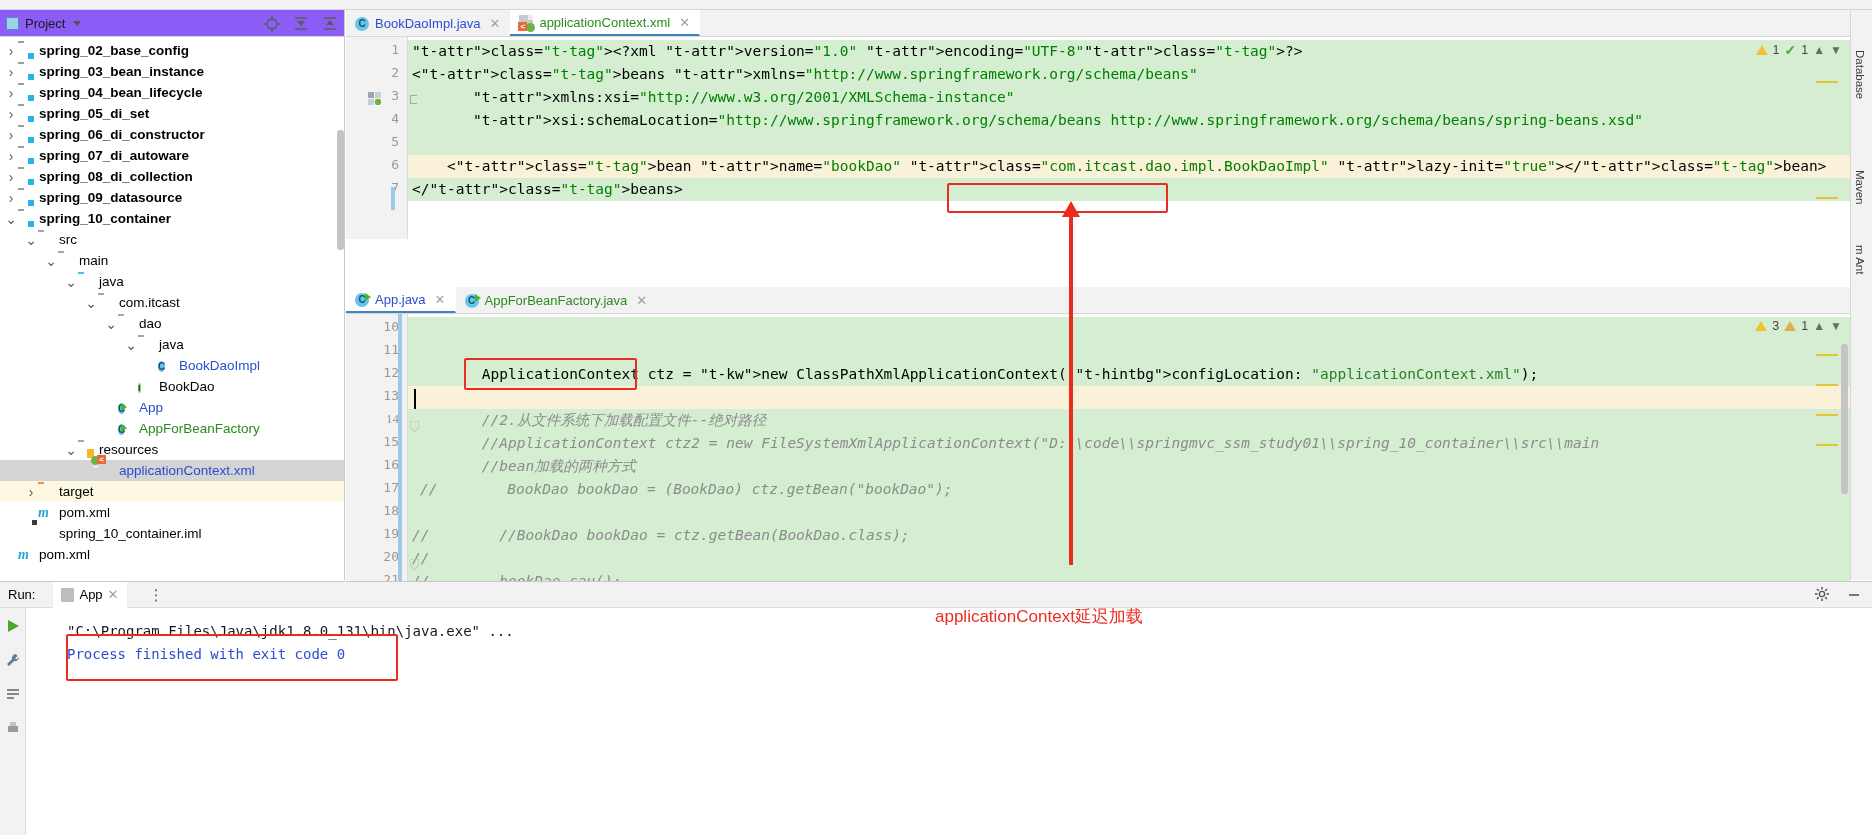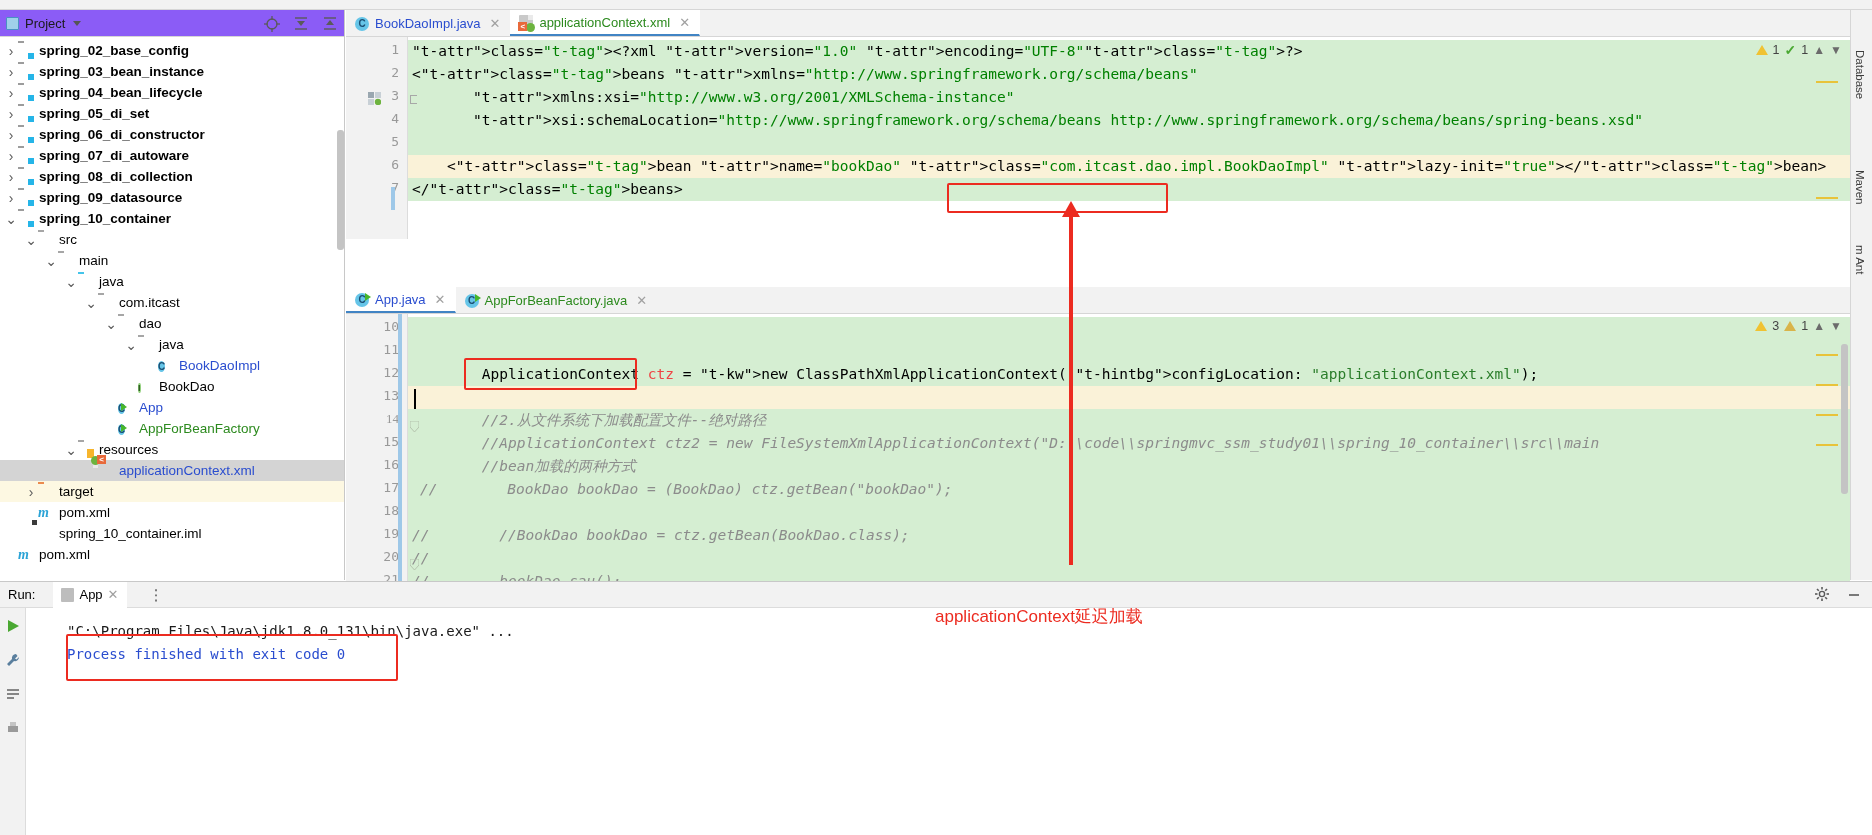--- a/index.html
+++ b/index.html
@@ -151,21 +151,21 @@
   }
   .cline {
     position: absolute; left: 0; white-space: pre; height: 23px; line-height: 23px;
   }
   .lbg { position: absolute; left: 0; right: 0; height: 23px; }
   .bg-green { background: #d5eed2; }
   .bg-cream { background: #faf2d8; }
   .t-val   { color: #008000; }
   .t-str   { color: #2a7d2a; }
   .t-cmt   { color: #8c8c8c; font-style: italic; }
-  .t-plain { color: #ef4444; }
+  .t-plain { color: #000000; }
 
   .redbox { position: absolute; border: 2.5px solid #ec2b20; border-radius: 2px; }
 
   .inspect {
     position: absolute; right: 8px; top: 5px; display: flex; align-items: center;
     gap: 5px; font-size: 12.5px; color: #444;
   }
   .warn-tri { width:0;height:0;border-left:6px solid transparent;border-right:6px solid transparent;border-bottom:10px solid #f0c232; }
   .chk-green { color:#4aa832; font-size:14px; font-weight:bold; }
   .chev { color:#6b6b6b; font-size:12px; }

